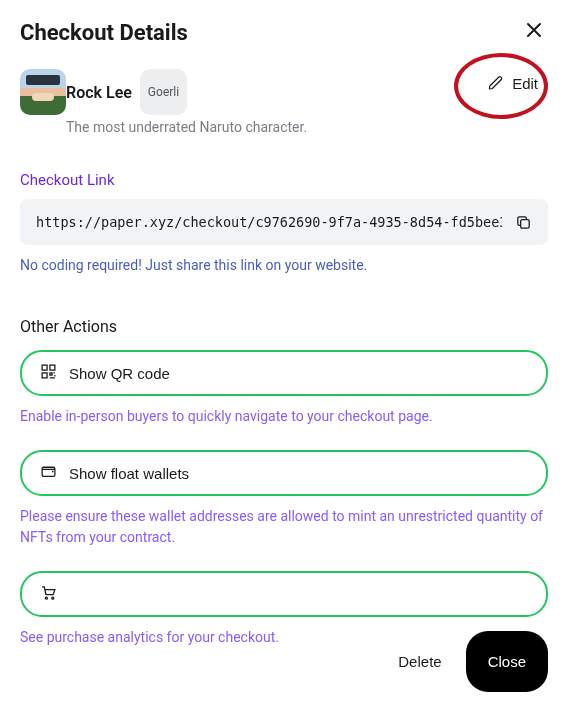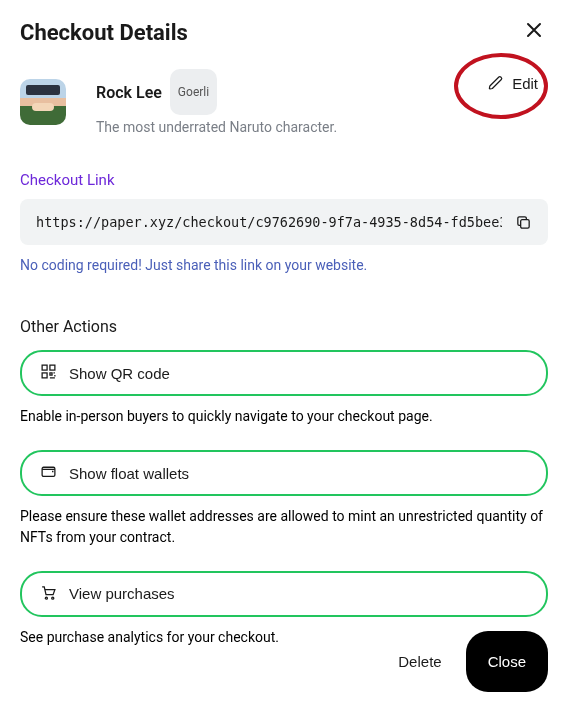--- a/index.html
+++ b/index.html
@@ -29,22 +29,22 @@
       margin-bottom: 24px;
     }
     .header-row {
       display: flex;
       align-items: flex-start;
       justify-content: space-between;
       margin-bottom: 36px;
     }
     .header-left {
       display: flex;
-      gap: 30px;
-      align-items: center;
+      gap: 0;
+      align-items: flex-start;
     }
     .avatar {
       width: 46px;
       height: 46px;
       border-radius: 10px;
       background: linear-gradient(180deg,#bcd4e8 0%,#bcd4e8 42%,#e8bfa0 42%,#e8bfa0 58%,#3f6b37 58%,#3f6b37 100%);
       position: relative;
       overflow: hidden;
       flex-shrink: 0;
     }
@@ -162,21 +162,21 @@
       padding: 11px 18px;
       display: flex;
       align-items: center;
       gap: 12px;
       font-size: 15px;
       color: #1a1a1a;
       cursor: pointer;
       text-align: left;
     }
     .action-helper {
-      color: #000000;
+      color: #8b5cf6;
       font-size: 14px;
       margin-top: 10px;
       margin-bottom: 24px;
       line-height: 1.45;
     }
     .footer {
       position: absolute;
       bottom: 20px;
       right: 20px;
       display: flex;
@@ -276,21 +276,20 @@
   <div class="action-helper">Please ensure these wallet addresses are allowed to mint an unrestricted quantity of NFTs from your contract.</div>
 
   <button class="action-btn">
     <span class="icon">
       <svg width="17" height="17" viewBox="0 0 24 24" fill="none" stroke="#1a1a1a" stroke-width="1.8">
           <circle cx="9" cy="20" r="1.5"></circle>
           <circle cx="18" cy="20" r="1.5"></circle>
           <path d="M3 4h3l2.5 11h10L21 8H7"></path>
         </svg>
     </span>
-    <span>View purchases</span>
   </button>
   <div class="action-helper">See purchase analytics for your checkout.</div>
 </div>
 
 <div class="footer">
   <button class="delete-btn">Delete</button>
   <button class="close-btn">Close</button>
 </div>
 
 </body></html>

